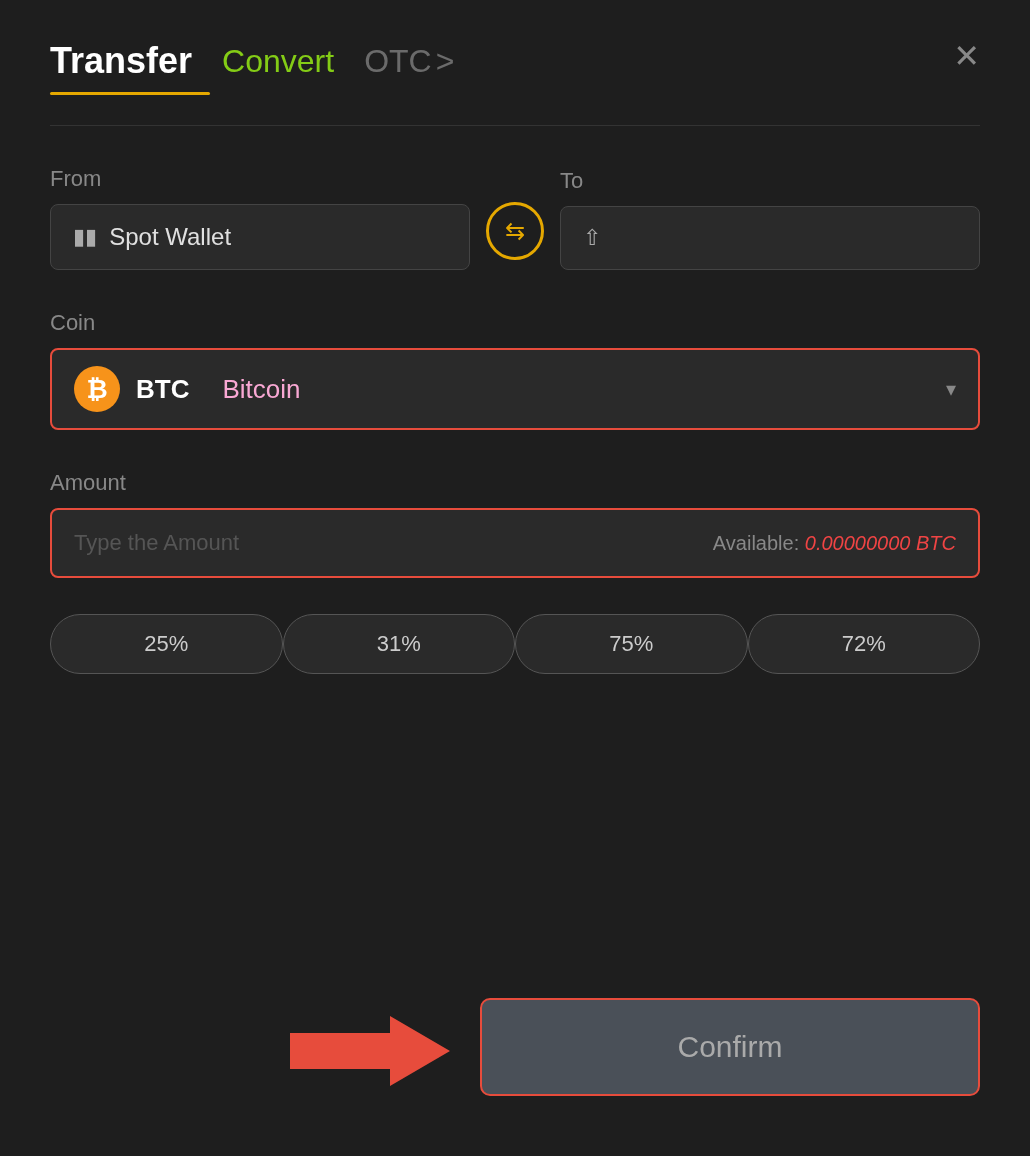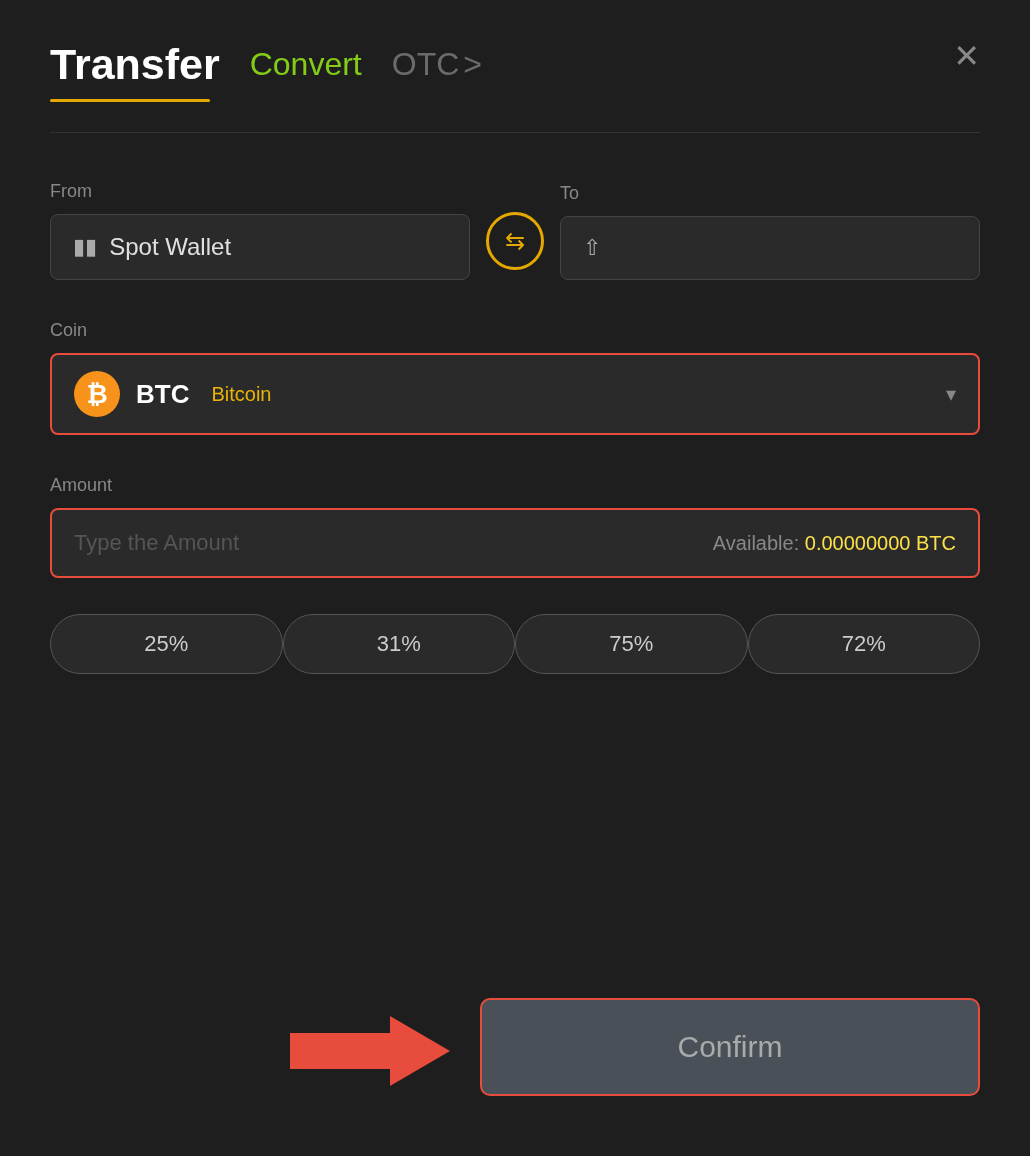--- a/index.html
+++ b/index.html
@@ -26,21 +26,21 @@
     
     .header {
       display: flex;
       align-items: center;
       gap: 30px;
       margin-bottom: 0;
       position: relative;
     }
 
     .tab-transfer {
-      font-size: 43px;
+      font-size: 36px;
       font-weight: 700;
       color: #ffffff;
       cursor: pointer;
     }
 
     .tab-convert {
       font-size: 32px;
       font-weight: 400;
       color: #84cc16;
       cursor: pointer;
@@ -93,24 +93,23 @@
     }
 
     .from-block, .to-block {
       flex: 1;
       display: flex;
       flex-direction: column;
       gap: 12px;
     }
 
     .field-label {
-      font-size: 18px;
+      font-size: 22px;
       color: #888;
       font-weight: 400;
-      margin-top: 8px;
     }
 
     .wallet-selector {
       background: #2a2a2a;
       border: 1px solid #444;
       border-radius: 8px;
       padding: 18px 22px;
       display: flex;
       align-items: center;
       gap: 12px;
@@ -180,24 +179,24 @@
       font-weight: 700;
     }
 
     .coin-name {
       font-size: 26px;
       font-weight: 700;
       color: #ffffff;
     }
 
     .coin-full-name {
-      font-size: 20px;
-      font-weight: 400;
-      color: #eab308;
-      margin-left: 6px;
+      font-size: 26px;
+      font-weight: 400;
+      color: #f9a8d4;
+      margin-left: 17px;
     }
 
     .chevron-down {
       margin-left: auto;
       color: #888;
       font-size: 20px;
     }
 
     
     .amount-section {
@@ -221,21 +220,22 @@
       color: #555;
       font-weight: 400;
     }
 
     .available-text {
       font-size: 20px;
       color: #888;
     }
 
     .available-value {
-      color: #fde047;
+      color: #ef4444;
+      font-style: italic;
     }
 
     
     .percent-buttons {
       display: flex;
       margin-bottom: 60px;
     }
 
     .pct-btn {
       flex: 1;

